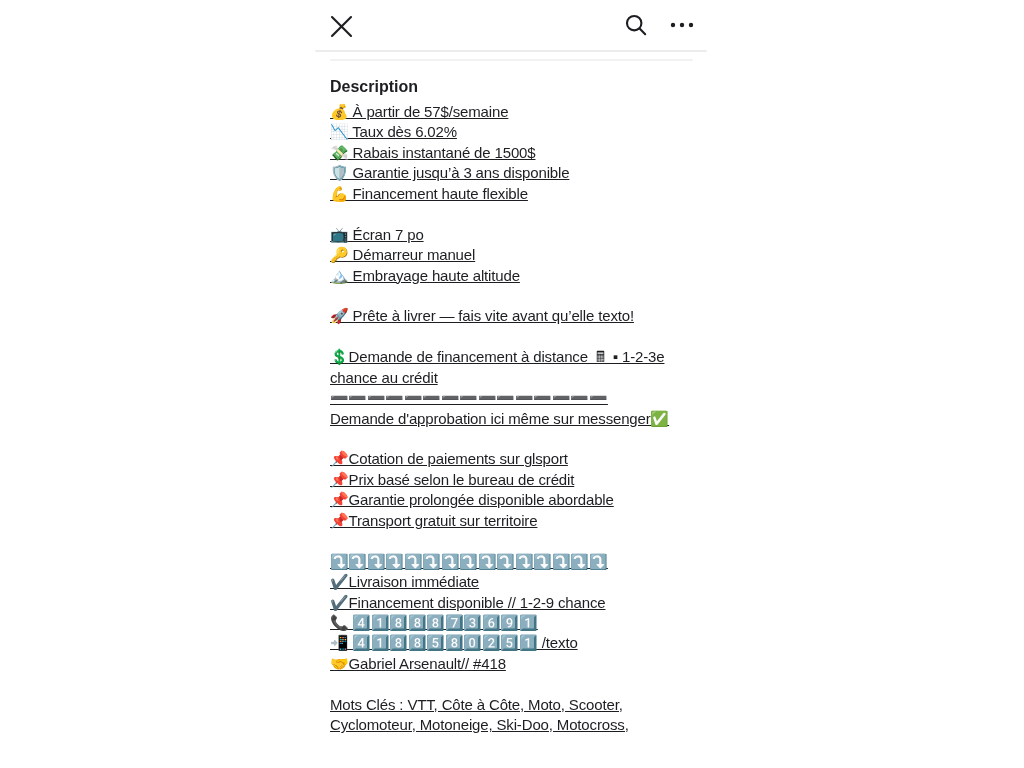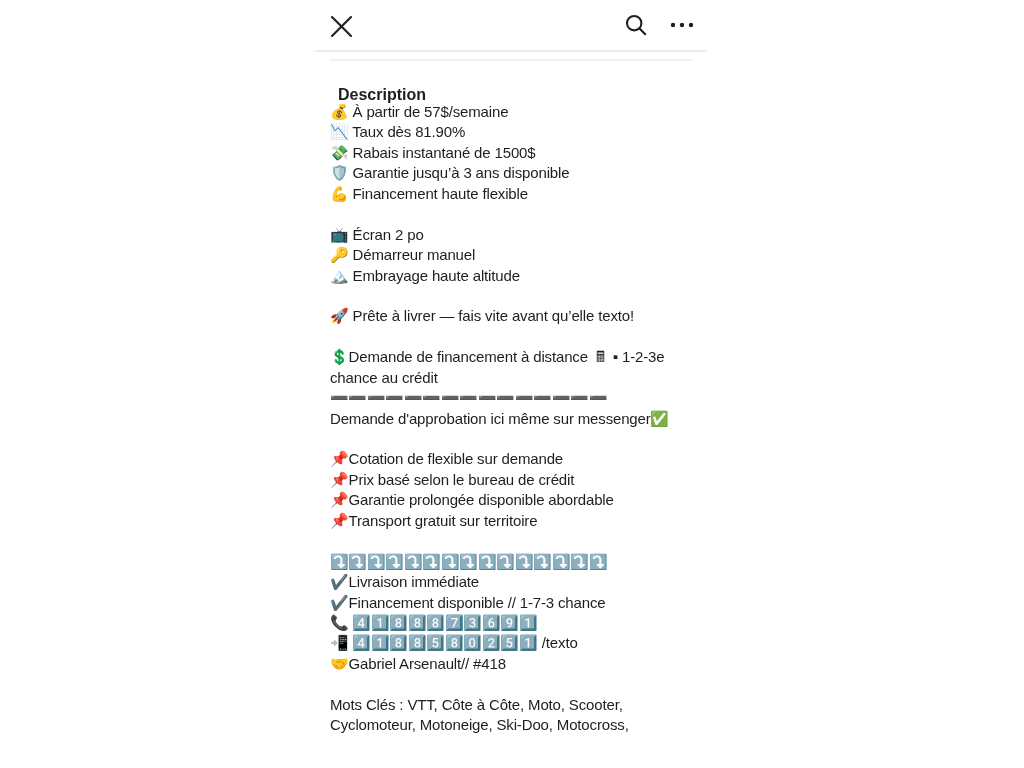--- a/index.html
+++ b/index.html
@@ -37,36 +37,37 @@
   }
   .divider-content {
     position: absolute;
     left: 330px; top: 59px;
     width: 363px; height: 2px;
     background: #f2f2f2; border-radius: 1px;
   }
   .section-title {
     position: absolute;
     left: 330px; top: 76px;
-    margin: 8px;
+    margin: 0;
     font-size: 16px; line-height: 22px; font-weight: 700;
     color: #1c1e21;
   }
   .body-text {
     position: absolute;
     left: 330px; top: 102px;
     width: 380px;
     font-size: 15px;
     color: #1c1e21;
   }
   .line {
     height: 20.45px;
     line-height: 20.45px;
     white-space: pre;
     letter-spacing: -0.15px;
+    text-decoration: underline;
   }
 </style>
 </head>
 <body>
 
 <div class="screen">
 
   <div class="topbar">
     <button class="icon-btn close-btn">
       <span>
@@ -95,44 +96,44 @@
     </button>
   </div>
 
   <div class="divider-top"></div>
   <div class="divider-content"></div>
 
   <h1 class="section-title">Description</h1>
 
   <div class="body-text">
       <div class="line">💰 À partir de 57$/semaine</div>
-      <div class="line">📉 Taux dès 81.90%</div>
+      <div class="line">📉 Taux dès 6.02%</div>
       <div class="line">💸 Rabais instantané de 1500$</div>
       <div class="line">🛡️ Garantie jusqu’à 3 ans disponible</div>
       <div class="line">💪 Financement haute flexible</div>
       <div class="line"></div>
-      <div class="line">📺 Écran 2 po</div>
+      <div class="line">📺 Écran 7 po</div>
       <div class="line">🔑 Démarreur manuel</div>
       <div class="line">🏔️ Embrayage haute altitude</div>
       <div class="line"></div>
       <div class="line">🚀 Prête à livrer — fais vite avant qu’elle texto!</div>
       <div class="line"></div>
       <div class="line">💲Demande de financement à distance  🖩  ▪ 1-2-3e</div>
       <div class="line">chance au crédit</div>
       <div class="line">➖➖➖➖➖➖➖➖➖➖➖➖➖➖➖</div>
       <div class="line">Demande d'approbation ici même sur messenger✅</div>
       <div class="line"></div>
-      <div class="line">📌Cotation de flexible sur demande</div>
+      <div class="line">📌Cotation de paiements sur glsport</div>
       <div class="line">📌Prix basé selon le bureau de crédit</div>
       <div class="line">📌Garantie prolongée disponible abordable</div>
       <div class="line">📌Transport gratuit sur territoire</div>
       <div class="line"></div>
       <div class="line">⤵️⤵️⤵️⤵️⤵️⤵️⤵️⤵️⤵️⤵️⤵️⤵️⤵️⤵️⤵️</div>
       <div class="line">✔️Livraison immédiate</div>
-      <div class="line">✔️Financement disponible // 1-7-3 chance</div>
+      <div class="line">✔️Financement disponible // 1-2-9 chance</div>
       <div class="line">📞 4️⃣1️⃣8️⃣8️⃣8️⃣7️⃣3️⃣6️⃣9️⃣1️⃣</div>
       <div class="line">📲 4️⃣1️⃣8️⃣8️⃣5️⃣8️⃣0️⃣2️⃣5️⃣1️⃣ /texto</div>
       <div class="line">🤝Gabriel Arsenault// #418</div>
       <div class="line"></div>
       <div class="line">Mots Clés : VTT, Côte à Côte, Moto, Scooter,</div>
       <div class="line">Cyclomoteur, Motoneige, Ski-Doo, Motocross,</div>
     </div>
 
 </div>
 

